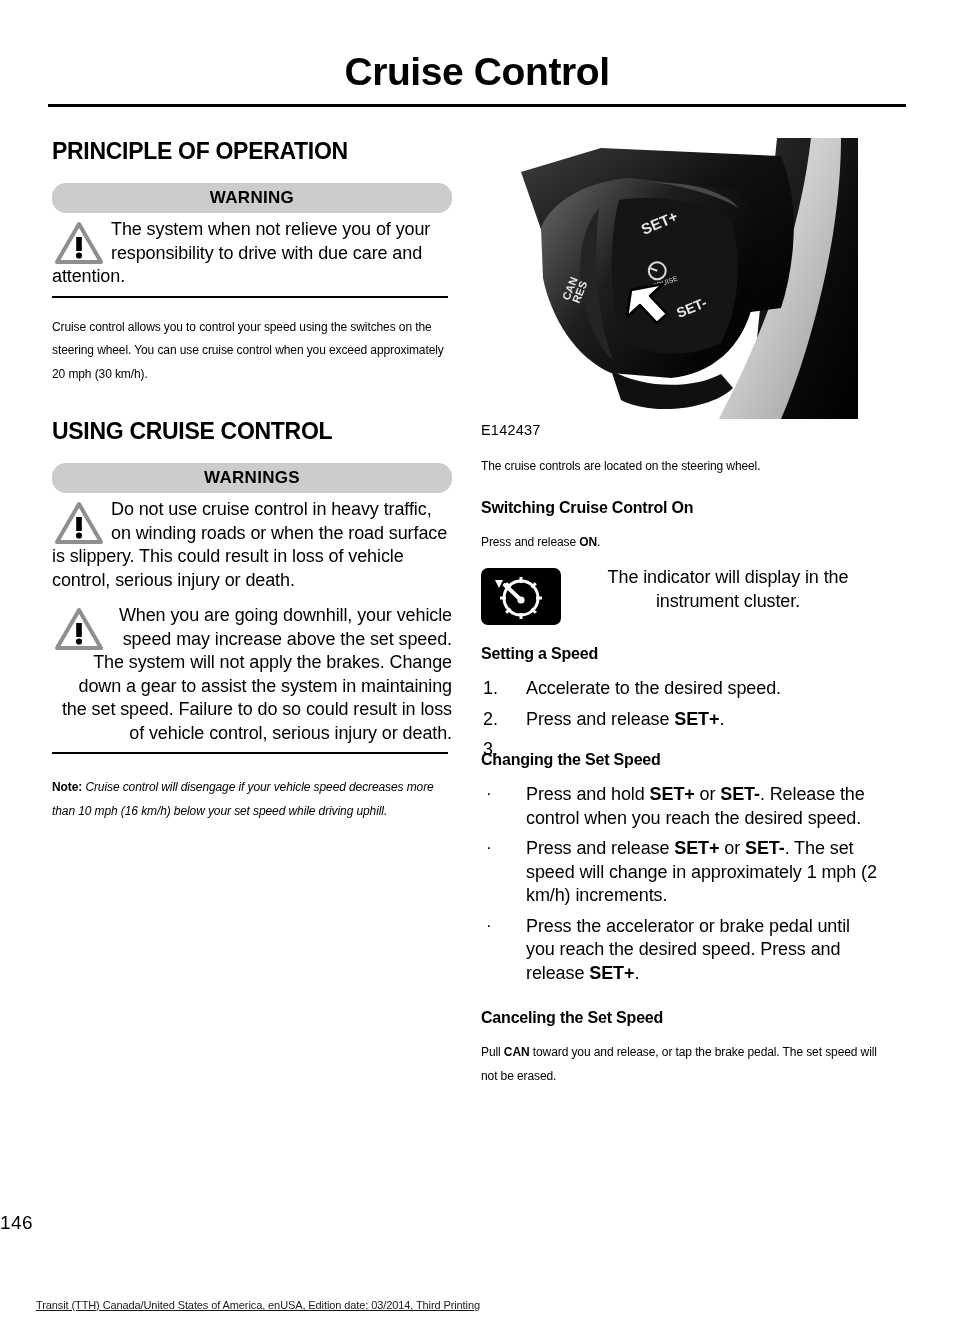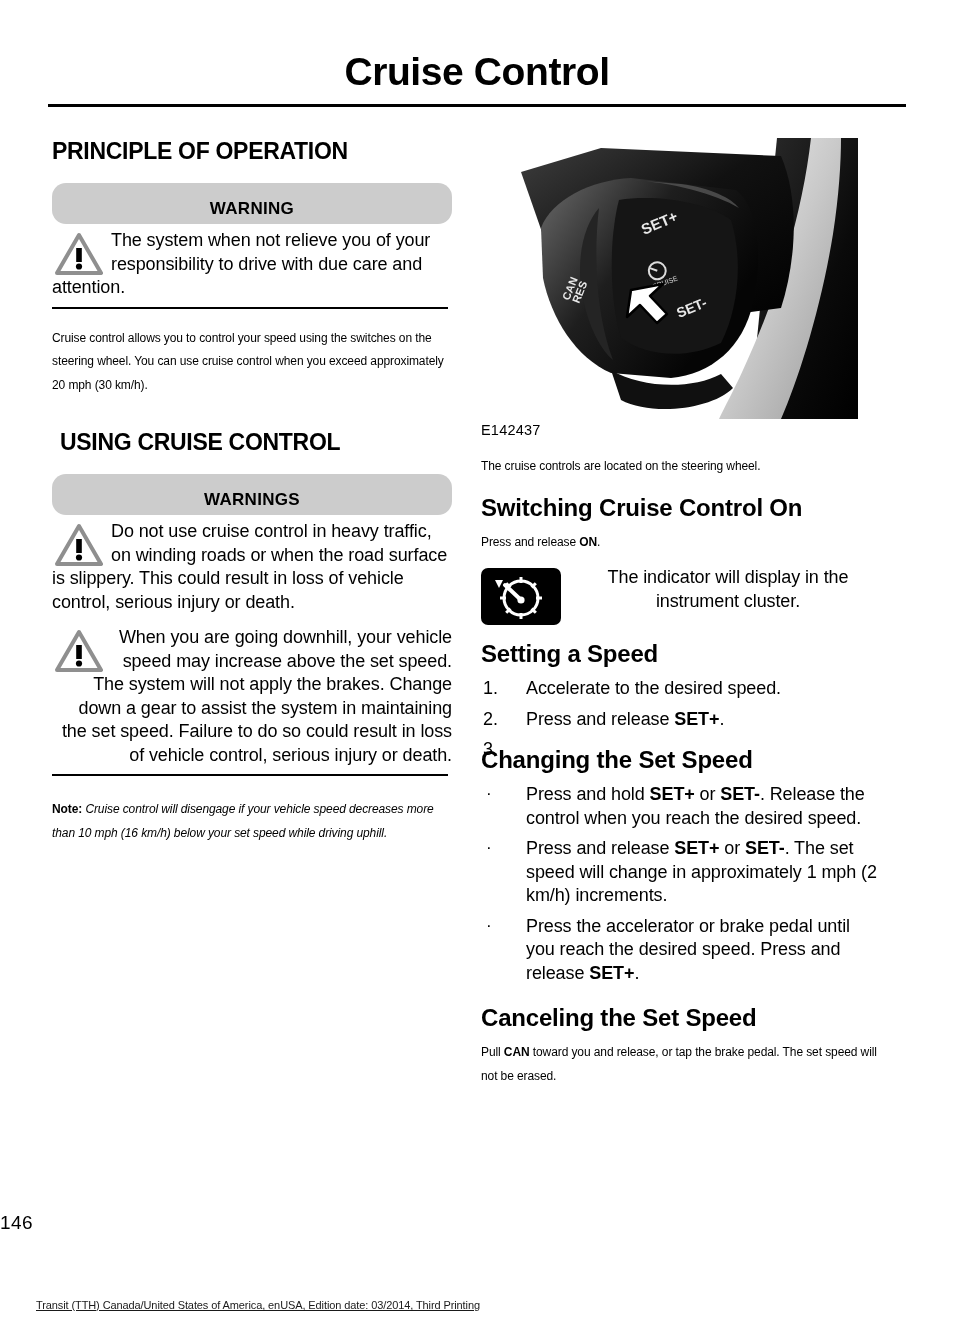--- a/index.html
+++ b/index.html
@@ -60,24 +60,23 @@
 
   h2.section {
     font-size: 23px;
     font-weight: bold;
     letter-spacing: -0.3px;
     margin: 0 0 19px 0;
     line-height: 26px;
   }
   h2.section.second {
     margin-top: 32px;
-    margin-left: 8px;
   }
   h3.sub {
-    font-size: 24px;
+    font-size: 16px;
     font-weight: bold;
     letter-spacing: -0.2px;
     margin: 0 0 12px 0;
     line-height: 22px;
   }
 
   p.body {
     font-size: 12px;
     line-height: 23.5px;
     margin: 0 0 18px 0;
@@ -90,21 +89,21 @@
   i, .i { font-style: italic; }
 
   
   .warn-box { margin: 0 0 18px 0; }
   .warn-bar {
     background: #cccccc;
     text-align: center;
     font-size: 17px;
     font-weight: bold;
     letter-spacing: 0.3px;
-    padding: 16px 0 5px 0;
+    padding: 5px 0 5px 0;
     line-height: 20px;
     border-radius: 14px;
   }
   .warn-body {
     padding-top: 5px;
     overflow: hidden;
   }
   .warn-text {
     font-size: 18px;
     line-height: 23.5px;

